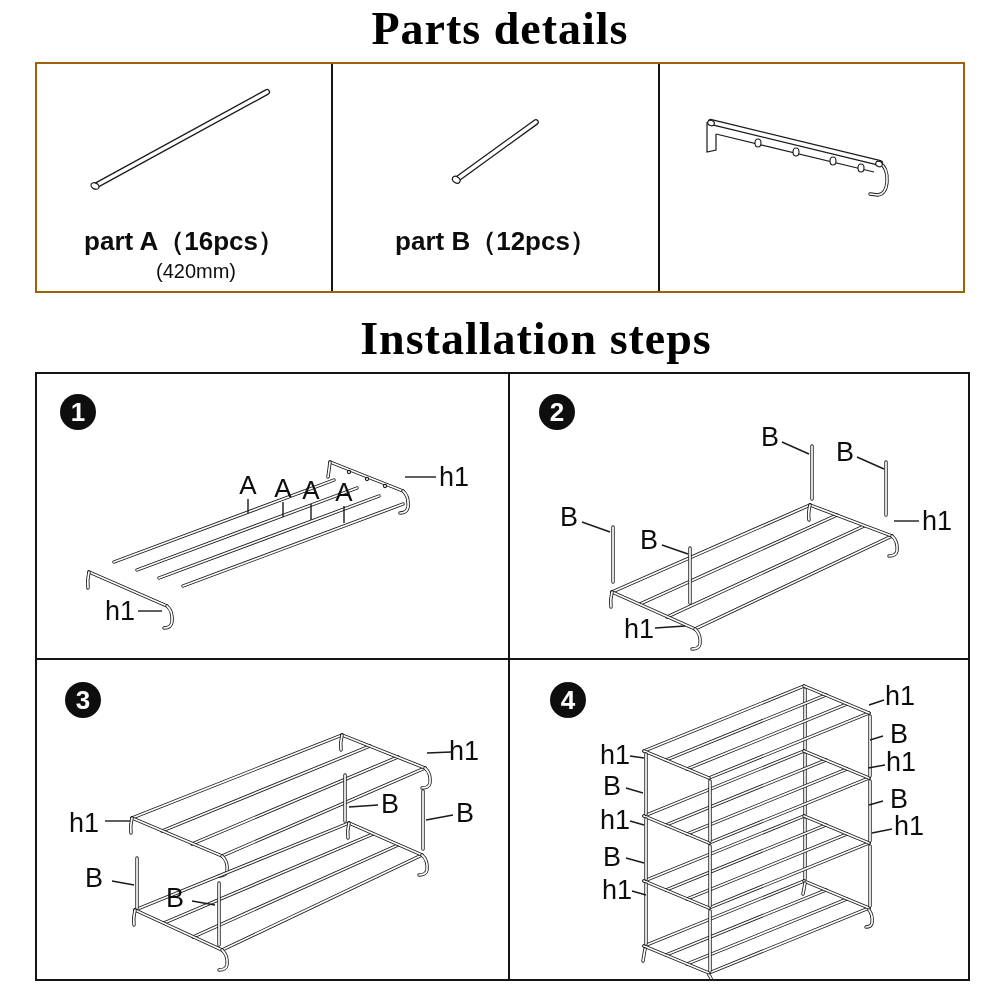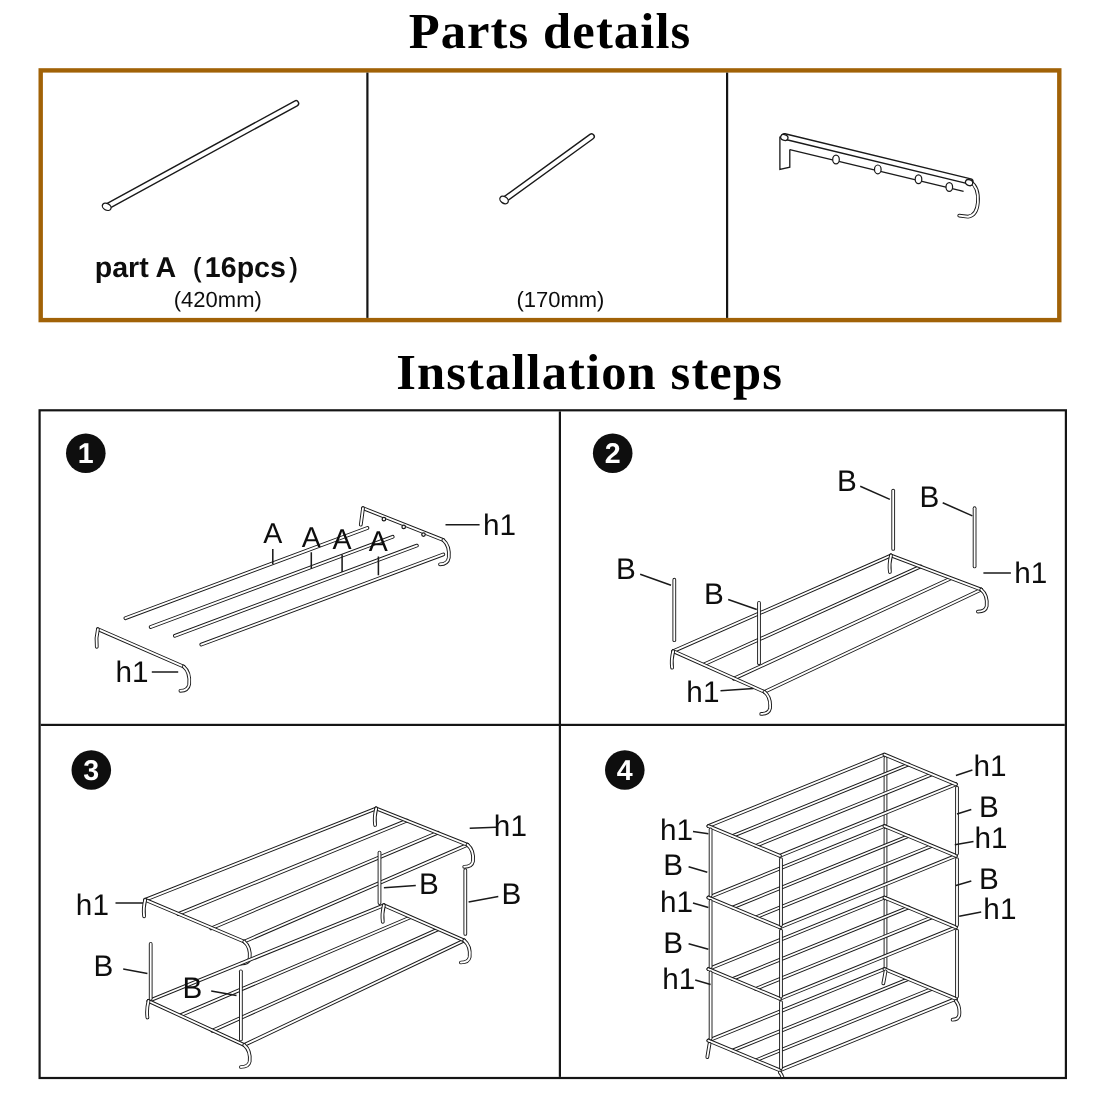--- a/index.html
+++ b/index.html
@@ -5,21 +5,21 @@
   html,body{margin:0;padding:0;background:#ffffff;}
   .page{position:relative;width:1000px;height:1000px;background:#ffffff;overflow:hidden;
         font-family:"Liberation Sans",sans-serif;color:#111;}
   .big-title{position:absolute;left:0;width:1000px;text-align:center;
              font-family:"Liberation Serif",serif;font-weight:700;font-size:46px;color:#000;
              letter-spacing:1px;}
   #title-parts{top:2px;}
   #title-steps{top:312px;padding-left:36px;}
   .parts-table{position:absolute;left:35px;top:62px;width:930px;height:231px;
                display:grid;grid-template-columns:296px 327px 303px;
-               border:4px solid #a16207;box-sizing:border-box;background:#fff;}
+               border:2px solid #a16207;box-sizing:border-box;background:#fff;}
   .parts-cell{position:relative;border-right:2px solid #151515;box-sizing:border-box;}
   .parts-cell:last-child{border-right:none;}
   .part-art{position:absolute;left:0;top:0;width:100%;height:160px;}
   .pname{position:absolute;top:160px;left:0;width:100%;text-align:center;
          font-size:26px;font-weight:600;color:#0d0d0d;}
   .pdim{position:absolute;top:196px;left:12px;width:100%;text-align:center;
         font-size:20px;font-weight:400;color:#0d0d0d;}
   .steps-table{position:absolute;left:35px;top:372px;width:935px;height:609px;
                display:grid;grid-template-columns:473px 458px;grid-template-rows:286px 319px;
                border:2px solid #151515;box-sizing:border-box;background:#fff;}
@@ -63,21 +63,21 @@
     </div>
 
     <div class="parts-cell">
       <svg class="part-art" viewBox="0 0 327 160">
         <g>
           <line class="big to" x1="124" y1="116" x2="204" y2="58"></line>
             <line class="big ti" x1="124" y1="116" x2="204" y2="58"></line>
           <ellipse class="cap" cx="124" cy="116" rx="3" ry="4.2" transform="rotate(-55 124 116)"></ellipse>
         </g>
       </svg>
-      <div class="pdim">(170mm)</div>
+      <div class="pname">part B（12pcs）</div>
     </div>
 
     <div class="parts-cell">
       <svg class="part-art" viewBox="0 0 303 160">
         <g>
           <path class="thin" d="M47,58 L47,88 L56,86 L56,70"></path>
           <line class="thin" x1="56" y1="70" x2="214" y2="108"></line>
           <line class="big to" x1="51" y1="58" x2="220" y2="99"></line>
             <line class="big ti" x1="51" y1="58" x2="220" y2="99"></line>
           <path class="to" d="M220,99 Q228,104 227,118 Q226,130 218,131 L210,130"></path>

